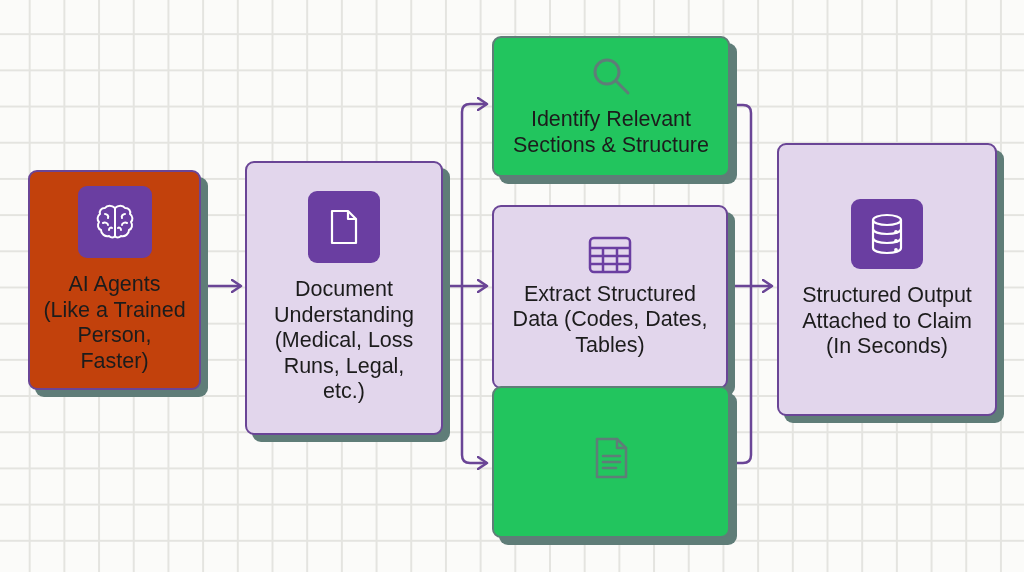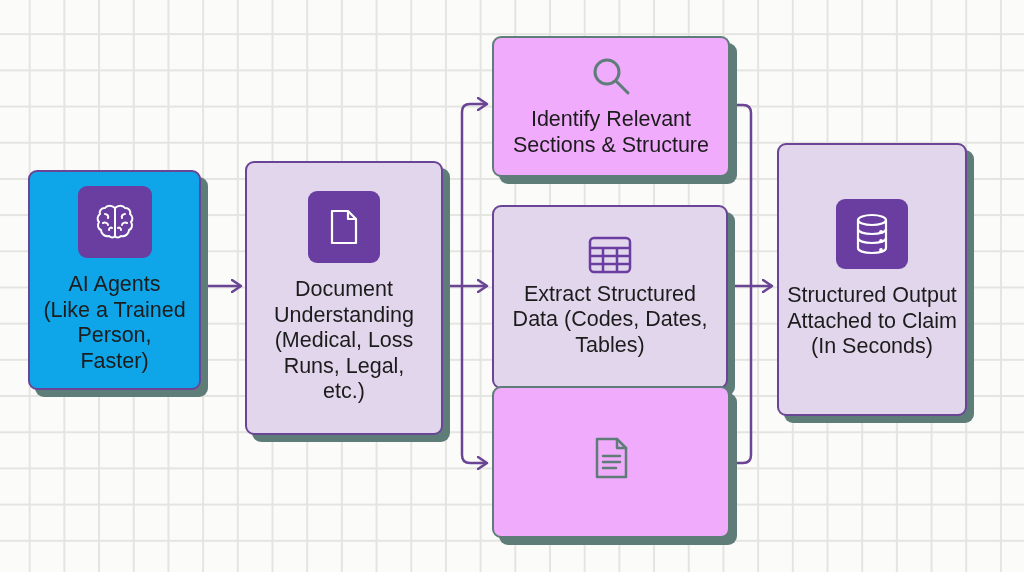--- a/index.html
+++ b/index.html
@@ -6,23 +6,23 @@
   body{width:1024px;height:572px;position:relative;overflow:hidden;
     background-color:#fbfbf9;
     background-image:
       linear-gradient(to right,#e4e4e0 1.5px,transparent 1.5px),
       linear-gradient(to bottom,#e4e4e0 1.5px,transparent 1.5px);
     background-size:34.7px 36.2px;
     background-position:-6px -3px;
     font-family:"Liberation Sans",sans-serif;}
   .node{position:absolute;box-sizing:border-box;border:2.5px solid #6a4596;border-radius:9px;
     box-shadow:7px 7px 0 #5f7d78;display:flex;flex-direction:column;align-items:center;justify-content:center;text-align:center;color:#1c1c1c;}
-  .node.white{background:#0ea5e9;}
+  .node.white{background:#c2410c;}
   .node.purple{background:#e2d6ec;}
-  .node.teal{background:#f0abfc;border-color:#5f7d78;}
+  .node.teal{background:#22c55e;border-color:#5f7d78;}
   .label{font-size:21.5px;line-height:25.5px;white-space:pre-line;}
   .icon-tile{width:74px;height:72px;background:#6a3ea1;border-radius:9px;display:flex;align-items:center;justify-content:center;margin-bottom:14px;}
   .line-icon{margin-bottom:8px;display:flex;align-items:center;justify-content:center;}
   svg.conn{position:absolute;left:0;top:0;}
 </style>
 </head>
 <body>
 
 <svg class="conn" width="1024" height="572">
   <defs>
@@ -99,21 +99,21 @@
 <div class="node teal" style="left:492px;top:386px;width:238px;height:152px;">
   <div class="line-icon">
     <svg width="36" height="44" viewBox="0 0 36 44" fill="none" stroke="#5f7d78" stroke-width="2.5" stroke-linejoin="round" stroke-linecap="round">
       <path d="M4,3 L24,3 L33,12 L33,41 L4,41 Z"></path>
       <path d="M24,3 L24,12 L33,12"></path>
       <path d="M10,20 L27,20 M10,26 L27,26 M10,32 L23,32"></path>
     </svg>
   </div>
 </div>
 
-<div class="node purple" style="left:777px;top:143px;width:190px;height:273px;">
+<div class="node purple" style="left:777px;top:143px;width:220px;height:273px;">
   <div class="icon-tile" style="width:72px;height:70px;">
     <svg width="34" height="42" viewBox="0 0 34 42" fill="none" stroke="#fff" stroke-width="2.2">
       <ellipse cx="17" cy="7" rx="14" ry="5"></ellipse>
       <path d="M3,7 L3,35 C3,38 9,40 17,40 C25,40 31,38 31,35 L31,7"></path>
       <path d="M3,16 C3,19 9,21 17,21 C25,21 31,19 31,16"></path>
       <path d="M3,25 C3,28 9,30 17,30 C25,30 31,28 31,25"></path>
       <circle cx="26" cy="19" r="0.8" fill="#fff"></circle>
       <circle cx="26" cy="28" r="0.8" fill="#fff"></circle>
       <circle cx="26" cy="37" r="0.8" fill="#fff"></circle>
     </svg>

